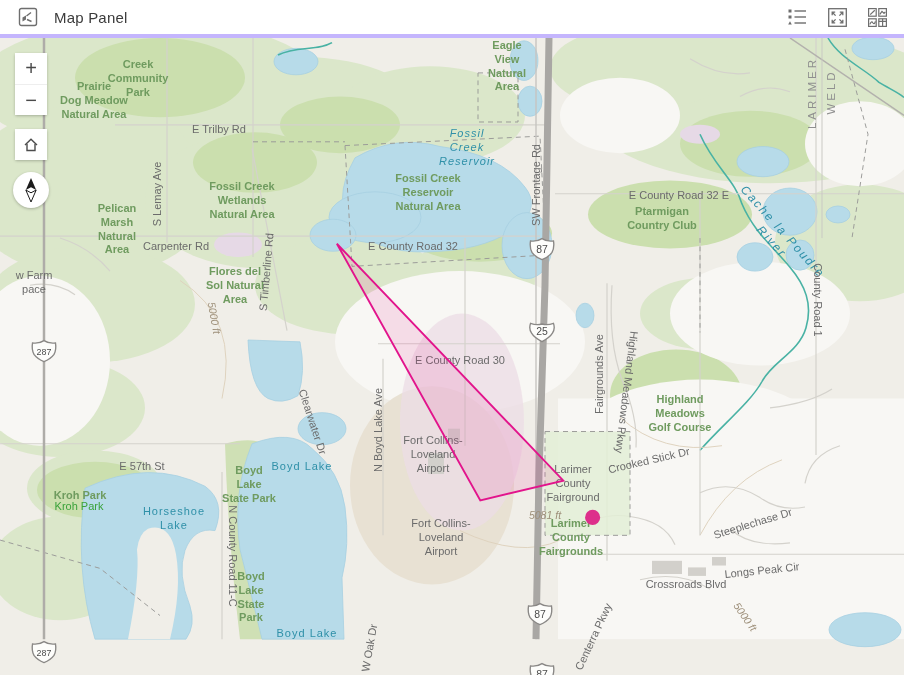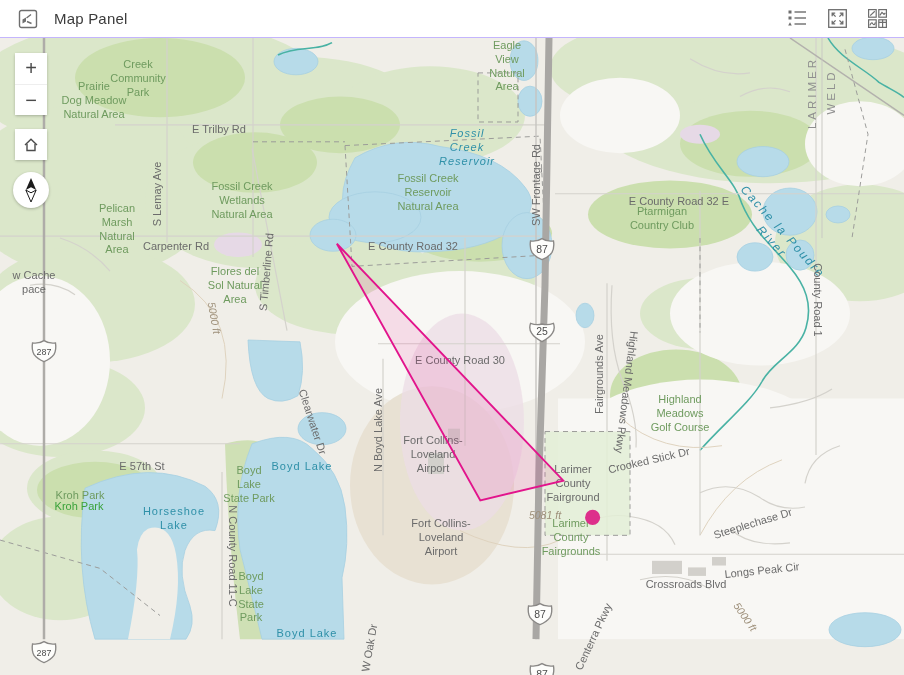--- a/index.html
+++ b/index.html
@@ -1,36 +1,36 @@
 <!DOCTYPE html>
 <html><head>
 <meta charset="utf-8">
 <style>
   * { margin:0; padding:0; box-sizing:border-box; }
   html,body { width:904px; height:675px; overflow:hidden; font-family:"Liberation Sans", sans-serif; background:#fff; }
 
   
   #header { position:absolute; left:0; top:0; width:904px; height:38px; background:#fff;
-            border-bottom:1px solid #c4b5fd; display:flex; align-items:center; z-index:50; }
+            border-bottom:4px solid #c4b5fd; display:flex; align-items:center; z-index:50; }
   #header .hicon { width:20px; height:20px; margin-left:18px; color:#6e6e6e; }
   #header .title { margin-left:16px; font-size:15px; color:#3b3b3b; letter-spacing:.2px; }
   #header .spacer { flex:1; }
   .hbtn { width:26px; height:26px; margin-right:14px; display:flex; align-items:center; justify-content:center;
           color:#6e6e6e; cursor:pointer; }
   .hbtn svg { width:19px; height:19px; }
 
   
   #map { position:absolute; left:0; top:38px; width:904px; height:637px; overflow:hidden; background:#f0eee8; cursor:grab; }
   #map svg.layer { position:absolute; left:0; top:0; }
 
   
   .lbl { position:absolute; white-space:pre-line; text-align:center; line-height:1.25;
          font-size:11px; pointer-events:none; z-index:10; }
   .lbl.road    { color:#6b6b6b; }
-  .lbl.green   { color:#6f9b5f; }
+  .lbl.green   { color:#6f9b5f;font-weight:bold; }
   .lbl.bright  { color:#3aa23a; }
   .lbl.water   { color:#2f90a8; letter-spacing:1px; }
   .lbl.witalic { color:#2f90a8; font-style:italic; letter-spacing:2px; font-size:12px; }
   .lbl.county  { color:#8f8f8f; letter-spacing:3px; font-size:11.5px; }
   .lbl.contour { color:#9d8f79; font-style:italic; font-size:10.5px; }
 
   .shield { position:absolute; width:28px; height:24px; z-index:11; pointer-events:none; }
   .shield text { font-family:"Liberation Sans",sans-serif; }
 
   
@@ -254,38 +254,38 @@
       <div class="lbl water" style="left: 467px; top: 110px; transform: translate(-50%, -50%); font-style: italic;">Fossil
 Creek
 Reservoir</div>
       <div class="lbl green" style="left: 242px; top: 163px; transform: translate(-50%, -50%);">Fossil Creek
 Wetlands
 Natural Area</div>
       <div class="lbl green" style="left: 428px; top: 155px; transform: translate(-50%, -50%);">Fossil Creek
 Reservoir
 Natural Area</div>
       <div class="lbl road" style="left: 537px; top: 147px; transform: translate(-50%, -50%) rotate(-90deg);">SW Frontage Rd</div>
-      <div class="lbl road" style="left: 679px; top: 158px; transform: translate(-50%, -50%); margin-top: 6px;">E County Road 32 E</div>
+      <div class="lbl road" style="left: 679px; top: 158px; transform: translate(-50%, -50%);">E County Road 32 E</div>
       <div class="lbl green" style="left: 662px; top: 181px; transform: translate(-50%, -50%);">Ptarmigan
 Country Club</div>
       <div class="lbl witalic" style="left: 777px; top: 199px; transform: translate(-50%, -50%) rotate(48deg);">Cache la Poudre River</div>
       <div class="lbl road" style="left: 817px; top: 262px; transform: translate(-50%, -50%) rotate(90deg);">County Road 1</div>
       <div class="lbl county" style="left: 812px; top: 55px; transform: translate(-50%, -50%) rotate(-90deg);">LARIMER</div>
       <div class="lbl county" style="left: 831px; top: 54px; transform: translate(-50%, -50%) rotate(-90deg);">WELD</div>
       <div class="lbl green" style="left: 117px; top: 191px; transform: translate(-50%, -50%);">Pelican
 Marsh
 Natural
 Area</div>
       <div class="lbl road" style="left: 158px; top: 156px; transform: translate(-50%, -50%) rotate(-90deg);">S Lemay Ave</div>
       <div class="lbl road" style="left: 176px; top: 209px; transform: translate(-50%, -50%);">Carpenter Rd</div>
       <div class="lbl green" style="left: 235px; top: 248px; transform: translate(-50%, -50%);">Flores del
 Sol Natural
 Area</div>
       <div class="lbl road" style="left: 267px; top: 234px; transform: translate(-50%, -50%) rotate(-85deg);">S Timberline Rd</div>
-      <div class="lbl road" style="left: 34px; top: 245px; transform: translate(-50%, -50%);">w Cache
+      <div class="lbl road" style="left: 34px; top: 245px; transform: translate(-50%, -50%);">w Farm
 pace</div>
       <div class="lbl road" style="left: 413px; top: 209px; transform: translate(-50%, -50%);">E County Road 32</div>
       <div class="lbl road" style="left: 460px; top: 323px; transform: translate(-50%, -50%);">E County Road 30</div>
       <div class="lbl road" style="left: 600px; top: 336px; transform: translate(-50%, -50%) rotate(-90deg);">Fairgrounds Ave</div>
       <div class="lbl road" style="left: 626px; top: 354px; transform: translate(-50%, -50%) rotate(97deg);">Highland Meadows Pkwy</div>
       <div class="lbl green" style="left: 680px; top: 376px; transform: translate(-50%, -50%);">Highland
 Meadows
 Golf Course</div>
       <div class="lbl road" style="left: 649px; top: 423px; transform: translate(-50%, -50%) rotate(-13deg);">Crooked Stick Dr</div>
       <div class="lbl road" style="left: 379px; top: 392px; transform: translate(-50%, -50%) rotate(-90deg);">N Boyd Lake Ave</div>

